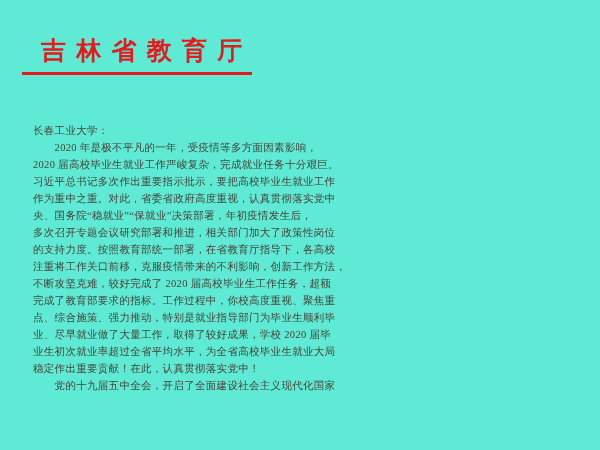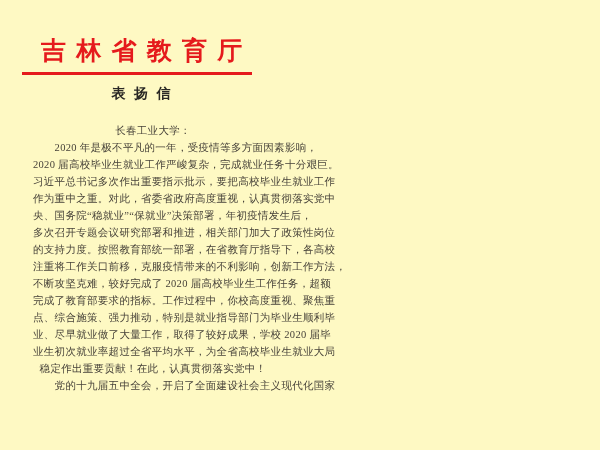--- a/index.html
+++ b/index.html
@@ -1,51 +1,50 @@
 <!DOCTYPE html>
 <html><head>
 <meta charset="utf-8">
 <style>
   html,body{margin:0;padding:0;background:#ffffff;}
   #screen{
-    position:relative;width:600px;height:450px;overflow:hidden;background:#fef9c3;
+    position:relative;width:600px;height:450px;overflow:hidden;background:#5eead4;
     font-family:"Liberation Serif","DejaVu Serif",serif;
   }
   
   .page{position:absolute;top:0;bottom:0;}
   #page-left{left:0;width:300px;}
   #page-right{left:300px;width:300px;}
 
   .agency-title{
     position:absolute;top:34px;left:22px;width:240px;
     text-align:center;color:#e51a1c;font-weight:bold;
     font-size:25px;letter-spacing:1px;word-spacing:2px;white-space:nowrap;
   }
   .red-rule{
     position:absolute;top:72px;left:22px;width:230px;height:2.5px;background:#e51a1c;
   }
   .letter-title{
     position:absolute;top:85px;left:22px;width:240px;text-align:center;
     color:#2a2824;font-weight:bold;font-size:14px;letter-spacing:2px;word-spacing:1px;
   }
   .body-lines{
-    position:absolute;color:#474239;font-size:10.5px;letter-spacing:0.3px;text-align:center;
+    position:absolute;color:#474239;font-size:10.5px;letter-spacing:0.3px;
   }
   #body-left{top:122px;left:33px;width:240px;}
   #body-left .tline{height:17px;line-height:17px;white-space:nowrap;}
 </style>
 </head>
 <body>
 
 <div id="screen">
 
   <div class="page" id="page-left">
     <div class="agency-title">吉 林 省 教 育 厅</div>
     <div class="red-rule"></div>
-    <div class="letter-title">表 扬 信</div>
     <div class="body-lines" id="body-left">
       <div class="tline">长春工业大学：</div>
       <div>
           <div class="tline">　　2020 年是极不平凡的一年，受疫情等多方面因素影响，</div>
           <div class="tline">2020 届高校毕业生就业工作严峻复杂，完成就业任务十分艰巨。</div>
           <div class="tline">习近平总书记多次作出重要指示批示，要把高校毕业生就业工作</div>
           <div class="tline">作为重中之重。对此，省委省政府高度重视，认真贯彻落实党中</div>
           <div class="tline">央、国务院“稳就业”“保就业”决策部署，年初疫情发生后，</div>
           <div class="tline">多次召开专题会议研究部署和推进，相关部门加大了政策性岗位</div>
           <div class="tline">的支持力度。按照教育部统一部署，在省教育厅指导下，各高校</div>

